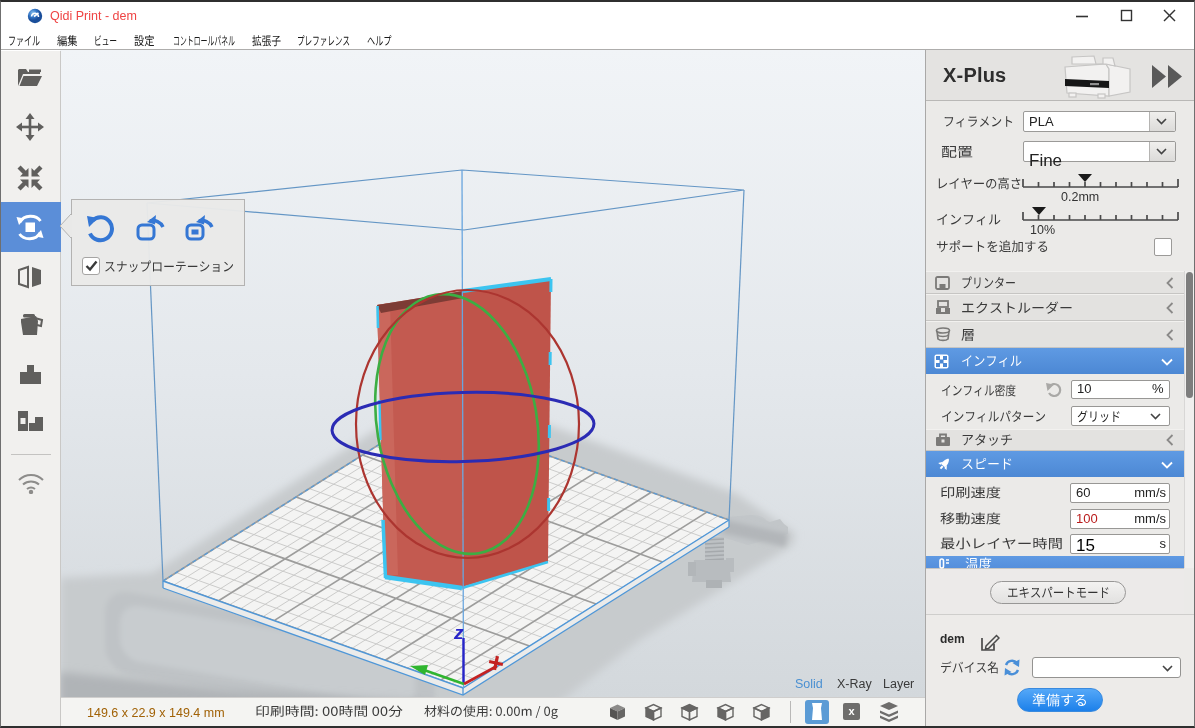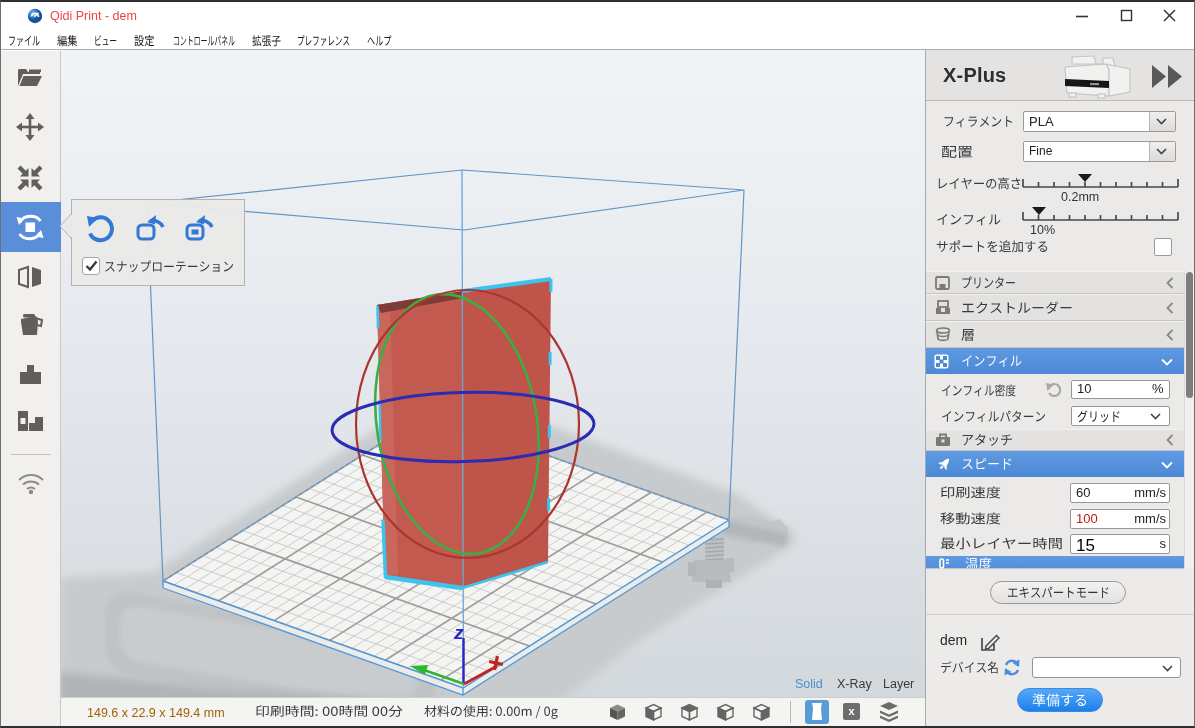--- a/index.html
+++ b/index.html
@@ -261,21 +261,21 @@
 <svg style="position:absolute;left:941px;top:143.2px;overflow:visible;z-index:5" width="34" height="18">
     <g transform="translate(0,13.8) scale(1.1852,1)">
       <path d="M7.5 -10.7V-9.8H11.6V-6.5H7.5V-0.6C7.5 0.6 7.9 0.9 9.2 0.9C9.4 0.9 11.1 0.9 11.4 0.9C12.6 0.9 12.9 0.3 13.1 -1.9C12.8 -1.9 12.4 -2.1 12.1 -2.3C12.1 -0.4 12.0 -0.0 11.4 -0.0C11.0 -0.0 9.5 -0.0 9.3 -0.0C8.6 -0.0 8.5 -0.1 8.5 -0.6V-5.5H11.6V-4.6H12.6V-10.7ZM1.9 -2.1H5.7V-0.7H1.9ZM1.9 -2.9V-7.5H2.8V-6.4C2.8 -5.7 2.7 -4.8 1.9 -4.1C2.1 -4.0 2.3 -3.8 2.4 -3.7C3.2 -4.5 3.4 -5.6 3.4 -6.4V-7.5H4.2V-4.9C4.2 -4.3 4.3 -4.1 4.9 -4.1C5.0 -4.1 5.4 -4.1 5.5 -4.1H5.7V-2.9ZM0.8 -10.8V-9.9H2.7V-8.3H1.1V1.0H1.9V0.1H5.7V0.8H6.5V-8.3H5.0V-9.9H6.8V-10.8ZM3.4 -8.3V-9.9H4.2V-8.3ZM4.8 -7.5H5.7V-4.7L5.6 -4.8C5.6 -4.7 5.6 -4.7 5.4 -4.7C5.3 -4.7 5.0 -4.7 4.9 -4.7C4.8 -4.7 4.8 -4.8 4.8 -4.9Z M22.3 -10.0H24.5V-8.8H22.3ZM19.1 -10.0H21.3V-8.8H19.1ZM16.0 -10.0H18.2V-8.8H16.0ZM18.5 -3.8H24.0V-3.0H18.5ZM18.5 -2.4H24.0V-1.7H18.5ZM18.5 -5.1H24.0V-4.4H18.5ZM17.6 -5.8V-1.1H25.0V-5.8H20.6L20.7 -6.5H26.1V-7.3H20.8L21.0 -8.1H25.6V-10.8H15.1V-8.1H19.9L19.8 -7.3H14.4V-6.5H19.7L19.6 -5.8ZM15.2 -5.5V1.1H16.2V0.5H26.4V-0.3H16.2V-5.5Z" fill="#3b3b3b"></path>
     </g>
   </svg>
 <div class="abs" style="left:1023px;top:141px;width:153px;height:21px;background:#fff;border:1px solid #9b9a98;border-radius:2px;z-index:4"></div>
 <div class="abs" style="left:1149px;top:142px;width:26px;height:19px;background:linear-gradient(#f0efed,#dcdbd9);border-left:1px solid #b5b4b2;border-radius:0 2px 2px 0;z-index:5"></div>
 <svg class="abs" style="left:1156px;top:148px;z-index:6" width="11" height="7">
     <path d="M1 1 L5.5 5.5 L10 1" fill="none" stroke="#444" stroke-width="1.6"></path>
   </svg>
-<div class="abs" style="left:1029px;top:141px;height:28px;line-height:21px;font-size:12px;color:#222;z-index:6">Fine</div>
+<div class="abs" style="left:1029px;top:150px;height:28px;line-height:21px;font-size:17px;color:#222;z-index:6">Fine</div>
 <svg style="position:absolute;left:936px;top:174.7px;overflow:visible;z-index:5" width="88" height="18">
     <g transform="translate(0,13.3) scale(0.9451,1)">
       <path d="M2.9 -0.4 3.6 0.2C3.8 0.1 4.0 0.0 4.2 0.0C7.4 -0.9 10.1 -2.5 11.8 -4.6L11.2 -5.6C9.6 -3.5 6.6 -1.7 4.1 -1.1C4.1 -1.8 4.1 -7.3 4.1 -8.5C4.1 -8.9 4.1 -9.3 4.2 -9.7H2.9C3.0 -9.4 3.0 -8.8 3.0 -8.5C3.0 -7.3 3.0 -1.9 3.0 -1.1C3.0 -0.8 3.0 -0.6 2.9 -0.4Z M14.1 -4.7 14.6 -3.7C16.4 -4.2 18.2 -5.0 19.6 -5.8V-1.0C19.6 -0.5 19.6 0.2 19.5 0.4H20.8C20.7 0.1 20.7 -0.5 20.7 -1.0V-6.5C22.0 -7.4 23.2 -8.3 24.2 -9.4L23.3 -10.2C22.5 -9.1 21.2 -8.0 19.8 -7.1C18.4 -6.2 16.4 -5.3 14.1 -4.7Z M37.9 -8.2 37.2 -8.7C37.0 -8.6 36.8 -8.6 36.6 -8.5C36.1 -8.4 33.4 -7.9 31.1 -7.5L30.6 -9.3C30.5 -9.7 30.4 -10.0 30.4 -10.3L29.2 -10.0C29.3 -9.8 29.4 -9.5 29.6 -9.1L30.1 -7.3L28.1 -6.9C27.7 -6.9 27.3 -6.8 26.8 -6.8L27.1 -5.7C27.5 -5.7 28.8 -6.0 30.3 -6.3L31.9 -0.5C32.0 -0.1 32.1 0.3 32.1 0.6L33.3 0.3C33.2 -0.0 33.1 -0.5 33.0 -0.7C32.8 -1.5 32.0 -4.2 31.4 -6.5L36.4 -7.5C35.9 -6.7 34.6 -5.1 33.6 -4.2L34.6 -3.7C35.7 -4.8 37.3 -6.9 37.9 -8.2Z M40.3 -5.6V-4.4C40.7 -4.4 41.4 -4.4 42.1 -4.4C43.1 -4.4 48.3 -4.4 49.3 -4.4C49.9 -4.4 50.4 -4.4 50.7 -4.4V-5.6C50.4 -5.6 49.9 -5.6 49.3 -5.6C48.3 -5.6 43.1 -5.6 42.1 -5.6C41.4 -5.6 40.7 -5.6 40.3 -5.6Z M58.2 -8.3C58.0 -7.1 57.8 -5.9 57.5 -4.8C56.8 -2.6 56.1 -1.8 55.5 -1.8C54.9 -1.8 54.2 -2.5 54.2 -4.1C54.2 -5.9 55.7 -8.0 58.2 -8.3ZM59.3 -8.4C61.5 -8.2 62.7 -6.6 62.7 -4.6C62.7 -2.3 61.1 -1.1 59.4 -0.7C59.1 -0.7 58.7 -0.6 58.3 -0.6L58.9 0.4C62.0 0.0 63.8 -1.8 63.8 -4.5C63.8 -7.2 61.9 -9.3 58.8 -9.3C55.7 -9.3 53.1 -6.9 53.1 -4.0C53.1 -1.9 54.3 -0.6 55.5 -0.6C56.7 -0.6 57.7 -1.9 58.5 -4.6C58.9 -5.8 59.1 -7.1 59.3 -8.4Z M68.9 -7.4H74.0V-6.1H68.9ZM68.0 -8.1V-5.4H75.0V-8.1ZM70.9 -10.9V-9.7H65.8V-8.8H77.1V-9.7H71.9V-10.9ZM66.4 -4.6V1.0H67.4V-3.8H75.7V-0.1C75.7 0.0 75.6 0.1 75.4 0.1C75.2 0.1 74.5 0.1 73.6 0.1C73.7 0.4 73.9 0.7 73.9 1.0C75.0 1.0 75.7 1.0 76.1 0.9C76.5 0.7 76.7 0.4 76.7 -0.1V-4.6ZM69.9 -2.2H73.1V-0.9H69.9ZM69.0 -2.9V0.5H69.9V-0.2H74.0V-2.9Z M82.1 -4.1 81.0 -4.3C80.7 -3.5 80.4 -2.8 80.4 -2.1C80.4 -0.4 82.0 0.5 84.4 0.5C85.9 0.5 87.0 0.4 87.8 0.3L87.9 -0.8C86.9 -0.6 85.8 -0.4 84.5 -0.5C82.6 -0.5 81.4 -1.0 81.4 -2.2C81.4 -2.9 81.7 -3.4 82.1 -4.1ZM80.1 -8.2 80.1 -7.2C82.1 -7.0 84.0 -7.0 85.5 -7.1C86.0 -6.1 86.6 -4.9 87.1 -4.2C86.6 -4.2 85.7 -4.3 85.0 -4.4L84.9 -3.5C85.8 -3.4 87.4 -3.3 88.0 -3.1L88.5 -3.9C88.3 -4.1 88.2 -4.3 88.0 -4.6C87.5 -5.2 86.9 -6.2 86.5 -7.2C87.4 -7.4 88.4 -7.5 89.2 -7.8L89.1 -8.8C88.2 -8.5 87.1 -8.3 86.2 -8.2C85.9 -8.9 85.7 -9.8 85.6 -10.4L84.5 -10.2C84.6 -9.9 84.7 -9.5 84.8 -9.2L85.2 -8.0C83.8 -7.9 82.0 -8.0 80.1 -8.2Z" fill="#3b3b3b"></path>
     </g>
   </svg>
 <svg class="abs" style="left:1020px;top:173px;z-index:4;overflow:visible" width="162" height="18">
     <path d="M1023 187L1178 187M1023.0 187l0 -8M1038.5 187l0 -5M1054.0 187l0 -5M1069.5 187l0 -5M1085.0 187l0 -5M1100.5 187l0 -5M1116.0 187l0 -5M1131.5 187l0 -5M1147.0 187l0 -5M1162.5 187l0 -5M1178.0 187l0 -8" stroke="#4a4a4a" stroke-width="1.7" fill="none" transform="translate(-1020,-173)"></path>
   </svg>
 <svg class="abs" style="left:1078.0px;top:174px;z-index:5" width="14" height="9">
     <polygon points="0,0 14,0 7,8" fill="#1a1a1a"></polygon>
@@ -456,21 +456,21 @@
 <div class="abs" style="left:1184px;top:271px;width:10px;height:297px;background:#f0efee;border-left:1px solid #d8d7d6;z-index:6"></div>
 <div class="abs" style="left:1185.5px;top:272px;width:7px;height:126px;background:#7d7d7d;border-radius:3.5px;z-index:7"></div>
 <div class="abs" style="left:926px;top:568px;width:258px;height:46px;background:#eceae9;border-top:1px solid #c6c5c3;z-index:3"></div>
 <div class="abs" style="left:990px;top:581px;width:136px;height:23px;background:linear-gradient(#f3f2f1,#e2e1e0);border:1px solid #989796;border-radius:12px;z-index:4"></div>
 <svg style="position:absolute;left:1007px;top:583.7px;overflow:visible;z-index:5" width="105" height="18">
     <g transform="translate(0,13.3) scale(0.8803,1)">
       <path d="M1.1 -1.7V-0.5C1.5 -0.6 1.9 -0.6 2.2 -0.6H10.8C11.1 -0.6 11.6 -0.6 11.9 -0.5V-1.7C11.6 -1.7 11.2 -1.6 10.8 -1.6H7.0V-7.6H10.1C10.5 -7.6 10.9 -7.6 11.2 -7.6V-8.7C10.9 -8.7 10.5 -8.6 10.1 -8.6H3.0C2.7 -8.6 2.2 -8.6 1.9 -8.7V-7.6C2.2 -7.6 2.7 -7.6 3.0 -7.6H5.9V-1.6H2.2C1.9 -1.6 1.5 -1.7 1.1 -1.7Z M14.4 -3.6 14.6 -2.4C14.9 -2.5 15.3 -2.6 15.8 -2.7C16.4 -2.8 17.8 -3.0 19.3 -3.3L19.8 -0.6C19.9 -0.2 19.9 0.1 20.0 0.6L21.2 0.4C21.0 0.0 20.9 -0.4 20.8 -0.8L20.3 -3.4L23.5 -3.9C24.0 -4.0 24.4 -4.1 24.7 -4.1L24.5 -5.2C24.2 -5.1 23.8 -5.0 23.3 -4.9L20.1 -4.4L19.6 -7.0L22.6 -7.5C23.0 -7.5 23.4 -7.6 23.6 -7.6L23.3 -8.7C23.1 -8.6 22.8 -8.6 22.4 -8.5C21.9 -8.4 20.7 -8.2 19.4 -8.0L19.1 -9.4C19.1 -9.7 19.0 -10.0 19.0 -10.3L17.8 -10.1C17.9 -9.8 18.0 -9.5 18.1 -9.2L18.4 -7.8C17.1 -7.6 16.0 -7.5 15.5 -7.4C15.1 -7.4 14.8 -7.3 14.4 -7.3L14.7 -6.1C15.0 -6.2 15.3 -6.3 15.7 -6.4L18.6 -6.8L19.1 -4.2C17.6 -4.0 16.2 -3.8 15.5 -3.7C15.2 -3.6 14.7 -3.6 14.4 -3.6Z M36.4 -8.7 35.7 -9.2C35.5 -9.1 35.2 -9.1 34.8 -9.1C34.3 -9.1 30.3 -9.1 29.7 -9.1C29.4 -9.1 28.6 -9.2 28.4 -9.2V-8.0C28.6 -8.0 29.3 -8.1 29.7 -8.1C30.2 -8.1 34.3 -8.1 34.8 -8.1C34.5 -7.0 33.5 -5.4 32.7 -4.4C31.3 -3.0 29.4 -1.4 27.3 -0.6L28.1 0.3C30.1 -0.6 31.8 -2.0 33.2 -3.5C34.5 -2.3 35.9 -0.8 36.8 0.4L37.7 -0.4C36.8 -1.5 35.3 -3.1 33.9 -4.3C34.8 -5.5 35.6 -7.0 36.1 -8.1C36.2 -8.3 36.3 -8.6 36.4 -8.7Z M49.2 -9.1C49.2 -9.5 49.6 -9.9 50.0 -9.9C50.5 -9.9 50.9 -9.5 50.9 -9.1C50.9 -8.6 50.5 -8.2 50.0 -8.2C49.6 -8.2 49.2 -8.6 49.2 -9.1ZM48.6 -9.1C48.6 -8.3 49.2 -7.6 50.0 -7.6C50.8 -7.6 51.5 -8.3 51.5 -9.1C51.5 -9.9 50.8 -10.5 50.0 -10.5C49.2 -10.5 48.6 -9.9 48.6 -9.1ZM41.8 -3.9C41.4 -2.8 40.7 -1.5 39.8 -0.4L40.9 0.1C41.7 -0.9 42.4 -2.3 42.8 -3.5C43.4 -4.8 43.8 -6.7 44.0 -7.5C44.1 -7.8 44.2 -8.2 44.3 -8.5L43.1 -8.7C42.9 -7.2 42.4 -5.3 41.8 -3.9ZM48.2 -4.4C48.8 -3.0 49.4 -1.3 49.7 0.1L50.9 -0.3C50.5 -1.5 49.8 -3.5 49.3 -4.8C48.8 -6.1 47.9 -7.9 47.4 -8.9L46.3 -8.5C46.9 -7.6 47.7 -5.7 48.2 -4.4Z M53.3 -5.6V-4.4C53.7 -4.4 54.4 -4.4 55.1 -4.4C56.1 -4.4 61.3 -4.4 62.3 -4.4C62.9 -4.4 63.4 -4.4 63.7 -4.4V-5.6C63.4 -5.6 62.9 -5.6 62.3 -5.6C61.3 -5.6 56.1 -5.6 55.1 -5.6C54.4 -5.6 53.7 -5.6 53.3 -5.6Z M69.4 -1.1C69.4 -0.7 69.4 -0.0 69.3 0.4H70.6C70.5 -0.0 70.5 -0.7 70.5 -1.1L70.5 -5.4C71.9 -5.0 74.2 -4.1 75.6 -3.3L76.0 -4.4C74.6 -5.1 72.2 -6.1 70.5 -6.6V-8.7C70.5 -9.1 70.5 -9.7 70.6 -10.1H69.3C69.4 -9.7 69.4 -9.1 69.4 -8.7C69.4 -7.6 69.4 -1.9 69.4 -1.1Z M79.5 -5.5V-4.4C79.9 -4.5 80.4 -4.5 80.7 -4.5H83.3V-1.6C83.3 -0.5 83.9 0.2 85.8 0.2C87.1 0.2 88.3 0.1 89.3 0.1L89.4 -1.0C88.3 -0.9 87.2 -0.8 86.0 -0.8C84.8 -0.8 84.3 -1.2 84.3 -1.9V-4.5H88.7C89.0 -4.5 89.5 -4.5 89.8 -4.5V-5.5C89.5 -5.5 89.0 -5.5 88.7 -5.5H84.3V-8.2H87.7C88.2 -8.2 88.5 -8.2 88.8 -8.2V-9.2C88.5 -9.2 88.1 -9.2 87.7 -9.2C86.7 -9.2 82.4 -9.2 81.5 -9.2C81.1 -9.2 80.7 -9.2 80.4 -9.2V-8.2C80.7 -8.2 81.1 -8.2 81.5 -8.2H83.3V-5.5H80.7C80.4 -5.5 79.8 -5.5 79.5 -5.5Z M92.3 -5.6V-4.4C92.7 -4.4 93.4 -4.4 94.1 -4.4C95.1 -4.4 100.3 -4.4 101.3 -4.4C101.9 -4.4 102.4 -4.4 102.7 -4.4V-5.6C102.4 -5.6 101.9 -5.6 101.3 -5.6C100.3 -5.6 95.1 -5.6 94.1 -5.6C93.4 -5.6 92.7 -5.6 92.3 -5.6Z M112.5 -9.4 111.8 -9.0C112.2 -8.4 112.6 -7.7 113.0 -7.1L113.7 -7.4C113.4 -8.0 112.9 -8.9 112.5 -9.4ZM114.1 -10.0 113.4 -9.7C113.8 -9.1 114.2 -8.4 114.6 -7.7L115.3 -8.1C115.0 -8.7 114.4 -9.6 114.1 -10.0ZM108.0 -1.0C108.0 -0.5 107.9 0.1 107.9 0.6H109.1C109.1 0.1 109.1 -0.6 109.1 -1.0V-5.3C110.5 -4.8 112.7 -3.9 114.2 -3.2L114.6 -4.3C113.2 -5.0 110.8 -5.9 109.1 -6.4V-8.5C109.1 -8.9 109.1 -9.5 109.1 -9.9H107.9C107.9 -9.5 108.0 -8.9 108.0 -8.5C108.0 -7.4 108.0 -1.7 108.0 -1.0Z" fill="#333"></path>
     </g>
   </svg>
 <div class="abs" style="left:926px;top:614px;width:268px;height:112px;background:#edebe9;border-top:1px solid #cfcecc;z-index:3"></div>
-<div class="abs" style="left:940px;top:632px;font-size:14px;font-weight:normal;color:#2b2b2b;z-index:4">dem</div>
+<div class="abs" style="left:940px;top:632px;font-size:12px;font-weight:bold;color:#2b2b2b;z-index:4">dem</div>
 <svg class="abs" style="left:981px;top:634px;z-index:4" width="19" height="17">
 <path d="M1 4 L1 16 L13 16 L13 10" fill="none" stroke="#4a4a4a" stroke-width="1.7"></path>
 <path d="M5 12 L15.5 1.5 L18 4 L7.5 14.5 L4.5 15Z" fill="none" stroke="#4a4a4a" stroke-width="1.5"></path>
   </svg>
 <svg style="position:absolute;left:940px;top:658.7px;overflow:visible;z-index:5" width="61" height="18">
     <g transform="translate(0,13.3) scale(0.9077,1)">
       <path d="M2.6 -9.5V-8.4C3.0 -8.4 3.4 -8.5 3.8 -8.5C4.6 -8.5 7.6 -8.5 8.3 -8.5C8.7 -8.5 9.2 -8.4 9.5 -8.4V-9.5C9.2 -9.5 8.7 -9.4 8.3 -9.4C7.6 -9.4 4.6 -9.4 3.8 -9.4C3.4 -9.4 3.0 -9.5 2.6 -9.5ZM10.2 -10.6 9.5 -10.3C9.9 -9.8 10.3 -9.0 10.6 -8.5L11.3 -8.8C11.0 -9.3 10.5 -10.1 10.2 -10.6ZM11.6 -11.1 10.9 -10.8C11.3 -10.3 11.7 -9.6 12.0 -9.0L12.7 -9.3C12.5 -9.8 12.0 -10.6 11.6 -11.1ZM1.1 -6.2V-5.2C1.5 -5.2 1.8 -5.2 2.2 -5.2H6.1C6.1 -4.0 5.9 -2.9 5.4 -2.0C4.9 -1.1 3.9 -0.4 2.9 0.0L3.9 0.7C5.0 0.2 6.0 -0.8 6.4 -1.6C7.0 -2.6 7.2 -3.8 7.2 -5.2H10.7C11.0 -5.2 11.5 -5.2 11.8 -5.2V-6.2C11.4 -6.2 11.0 -6.2 10.7 -6.2C10.0 -6.2 3.0 -6.2 2.2 -6.2C1.8 -6.2 1.5 -6.2 1.1 -6.2Z M22.9 -10.1 22.3 -9.8C22.6 -9.3 23.0 -8.6 23.3 -8.0L24.0 -8.3C23.8 -8.9 23.3 -9.7 22.9 -10.1ZM24.4 -10.6 23.7 -10.4C24.1 -9.9 24.5 -9.1 24.8 -8.6L25.5 -8.9C25.2 -9.4 24.7 -10.2 24.4 -10.6ZM15.8 -3.9C15.4 -2.8 14.7 -1.5 13.8 -0.4L14.9 0.1C15.7 -0.9 16.4 -2.3 16.8 -3.5C17.4 -4.8 17.8 -6.7 18.0 -7.5C18.1 -7.8 18.2 -8.2 18.3 -8.5L17.1 -8.7C16.9 -7.2 16.4 -5.3 15.8 -3.9ZM22.2 -4.4C22.8 -3.0 23.4 -1.3 23.7 0.1L24.9 -0.3C24.5 -1.5 23.8 -3.5 23.3 -4.8C22.8 -6.1 21.9 -7.9 21.4 -8.9L20.3 -8.5C20.9 -7.6 21.7 -5.7 22.2 -4.4Z M27.1 -4.7 27.6 -3.7C29.4 -4.2 31.2 -5.0 32.6 -5.8V-1.0C32.6 -0.5 32.6 0.2 32.5 0.4H33.8C33.7 0.1 33.7 -0.5 33.7 -1.0V-6.5C35.0 -7.4 36.2 -8.3 37.2 -9.4L36.3 -10.2C35.5 -9.1 34.2 -8.0 32.8 -7.1C31.4 -6.2 29.4 -5.3 27.1 -4.7Z M49.4 -8.7 48.7 -9.2C48.5 -9.1 48.2 -9.1 47.8 -9.1C47.3 -9.1 43.3 -9.1 42.7 -9.1C42.4 -9.1 41.6 -9.2 41.4 -9.2V-8.0C41.6 -8.0 42.3 -8.1 42.7 -8.1C43.2 -8.1 47.3 -8.1 47.8 -8.1C47.5 -7.0 46.5 -5.4 45.7 -4.4C44.3 -3.0 42.4 -1.4 40.3 -0.6L41.1 0.3C43.1 -0.6 44.8 -2.0 46.2 -3.5C47.5 -2.3 48.9 -0.8 49.8 0.4L50.7 -0.4C49.8 -1.5 48.3 -3.1 46.9 -4.3C47.8 -5.5 48.6 -7.0 49.1 -8.1C49.2 -8.3 49.3 -8.6 49.4 -8.7Z M56.9 -11.0C56.1 -9.6 54.6 -7.9 52.5 -6.7C52.7 -6.5 53.0 -6.2 53.2 -6.0C53.8 -6.3 54.4 -6.7 54.9 -7.1C55.8 -6.5 56.7 -5.7 57.3 -5.0C55.8 -3.8 54.1 -3.0 52.4 -2.5C52.6 -2.3 52.9 -1.9 53.0 -1.6C54.1 -2.0 55.2 -2.5 56.2 -3.1V1.0H57.2V0.5H62.5V1.1H63.5V-4.5H58.2C59.7 -5.8 61.0 -7.4 61.8 -9.3L61.1 -9.7L60.9 -9.6H57.2C57.5 -10.0 57.8 -10.4 58.0 -10.8ZM62.5 -0.4H57.2V-3.6H62.5ZM56.5 -8.7H60.4C59.9 -7.6 59.0 -6.6 58.1 -5.7C57.5 -6.3 56.5 -7.2 55.6 -7.8C55.9 -8.1 56.2 -8.4 56.5 -8.7Z" fill="#3b3b3b"></path>
     </g>
   </svg>
 <svg class="abs" style="left:1003px;top:659px;z-index:4" width="18" height="17">

